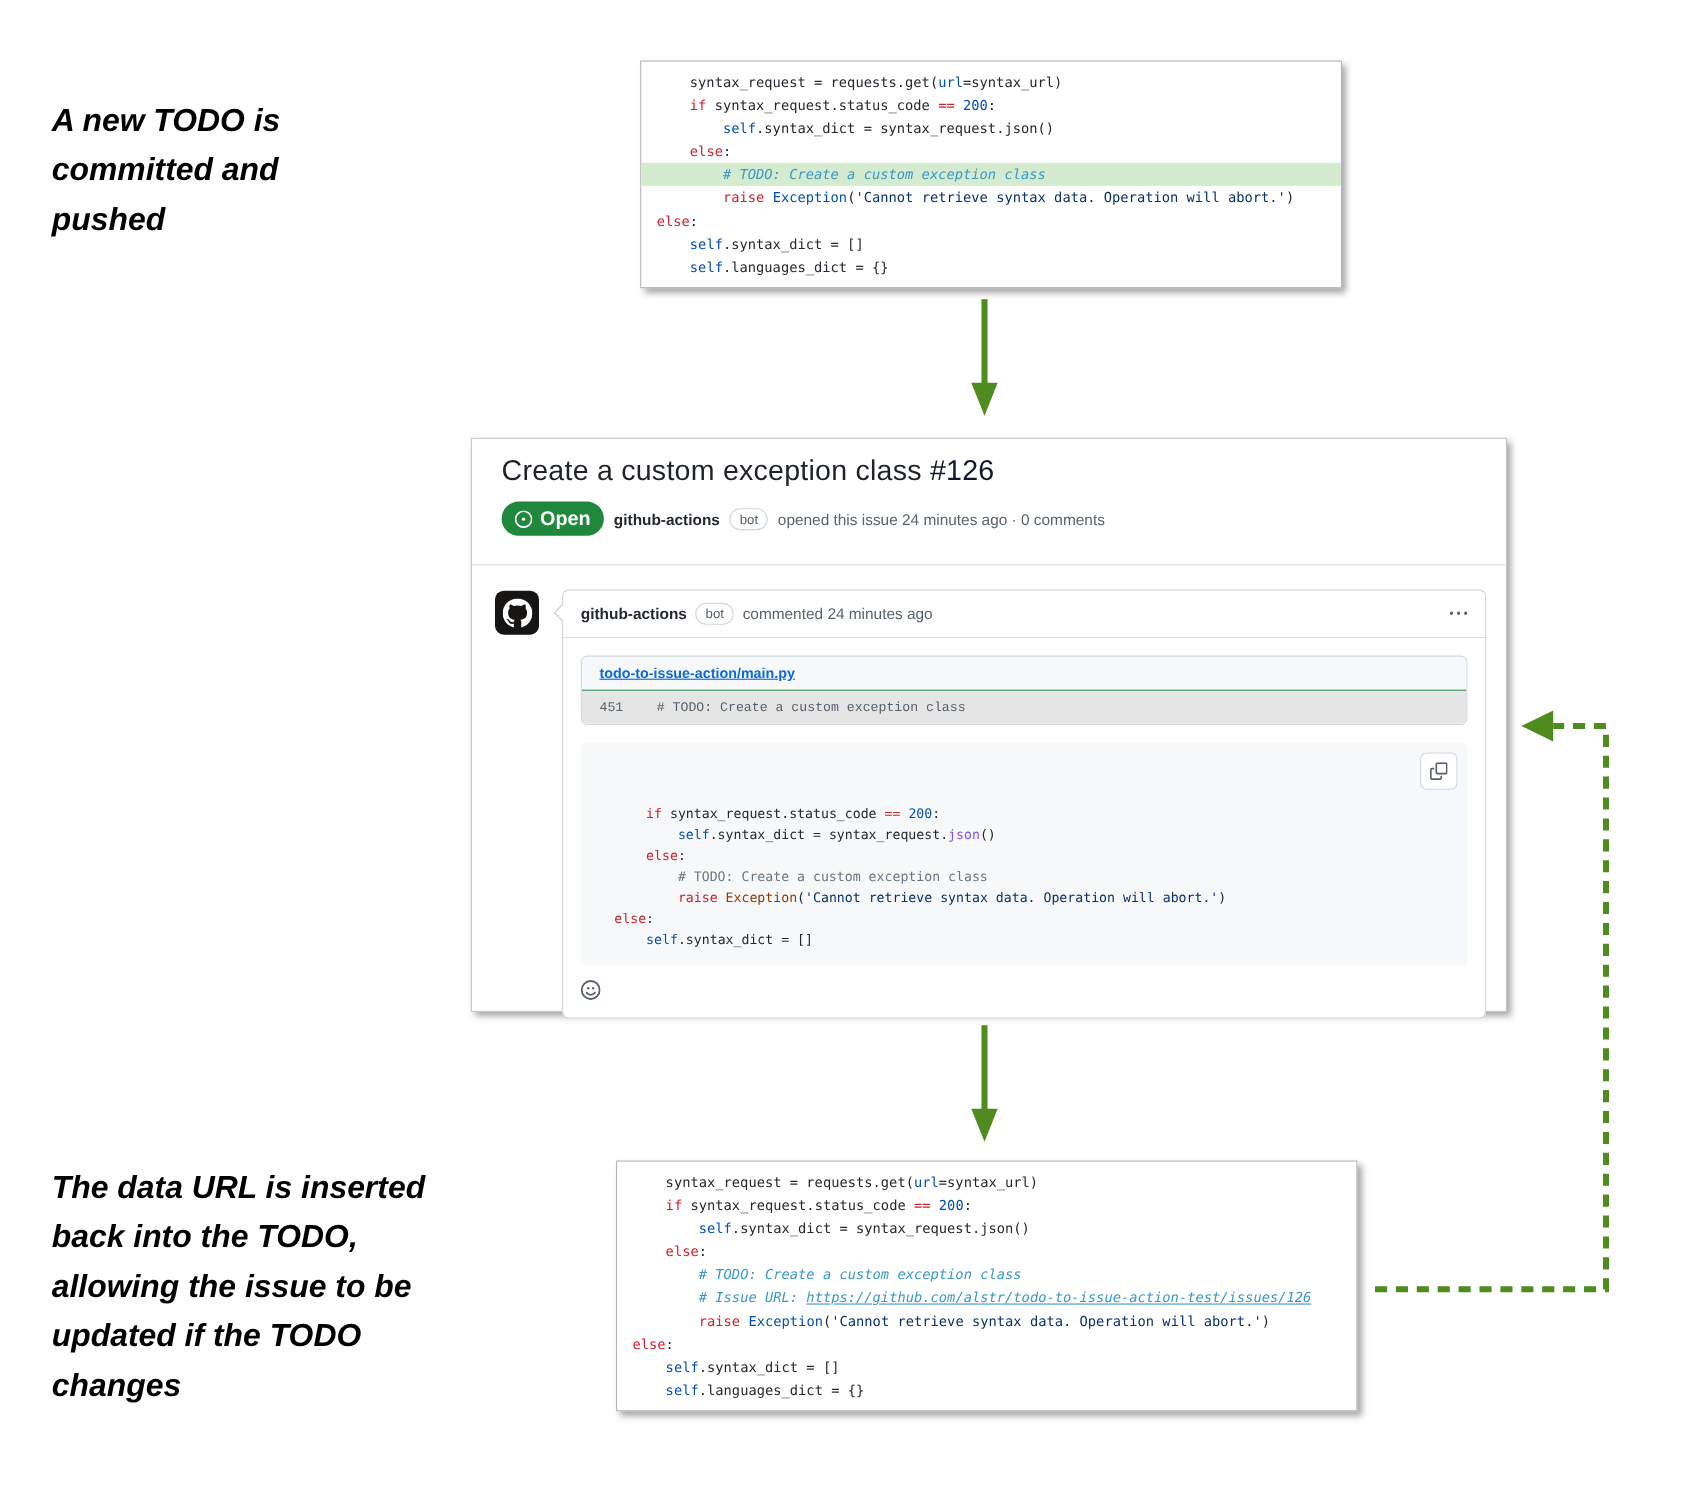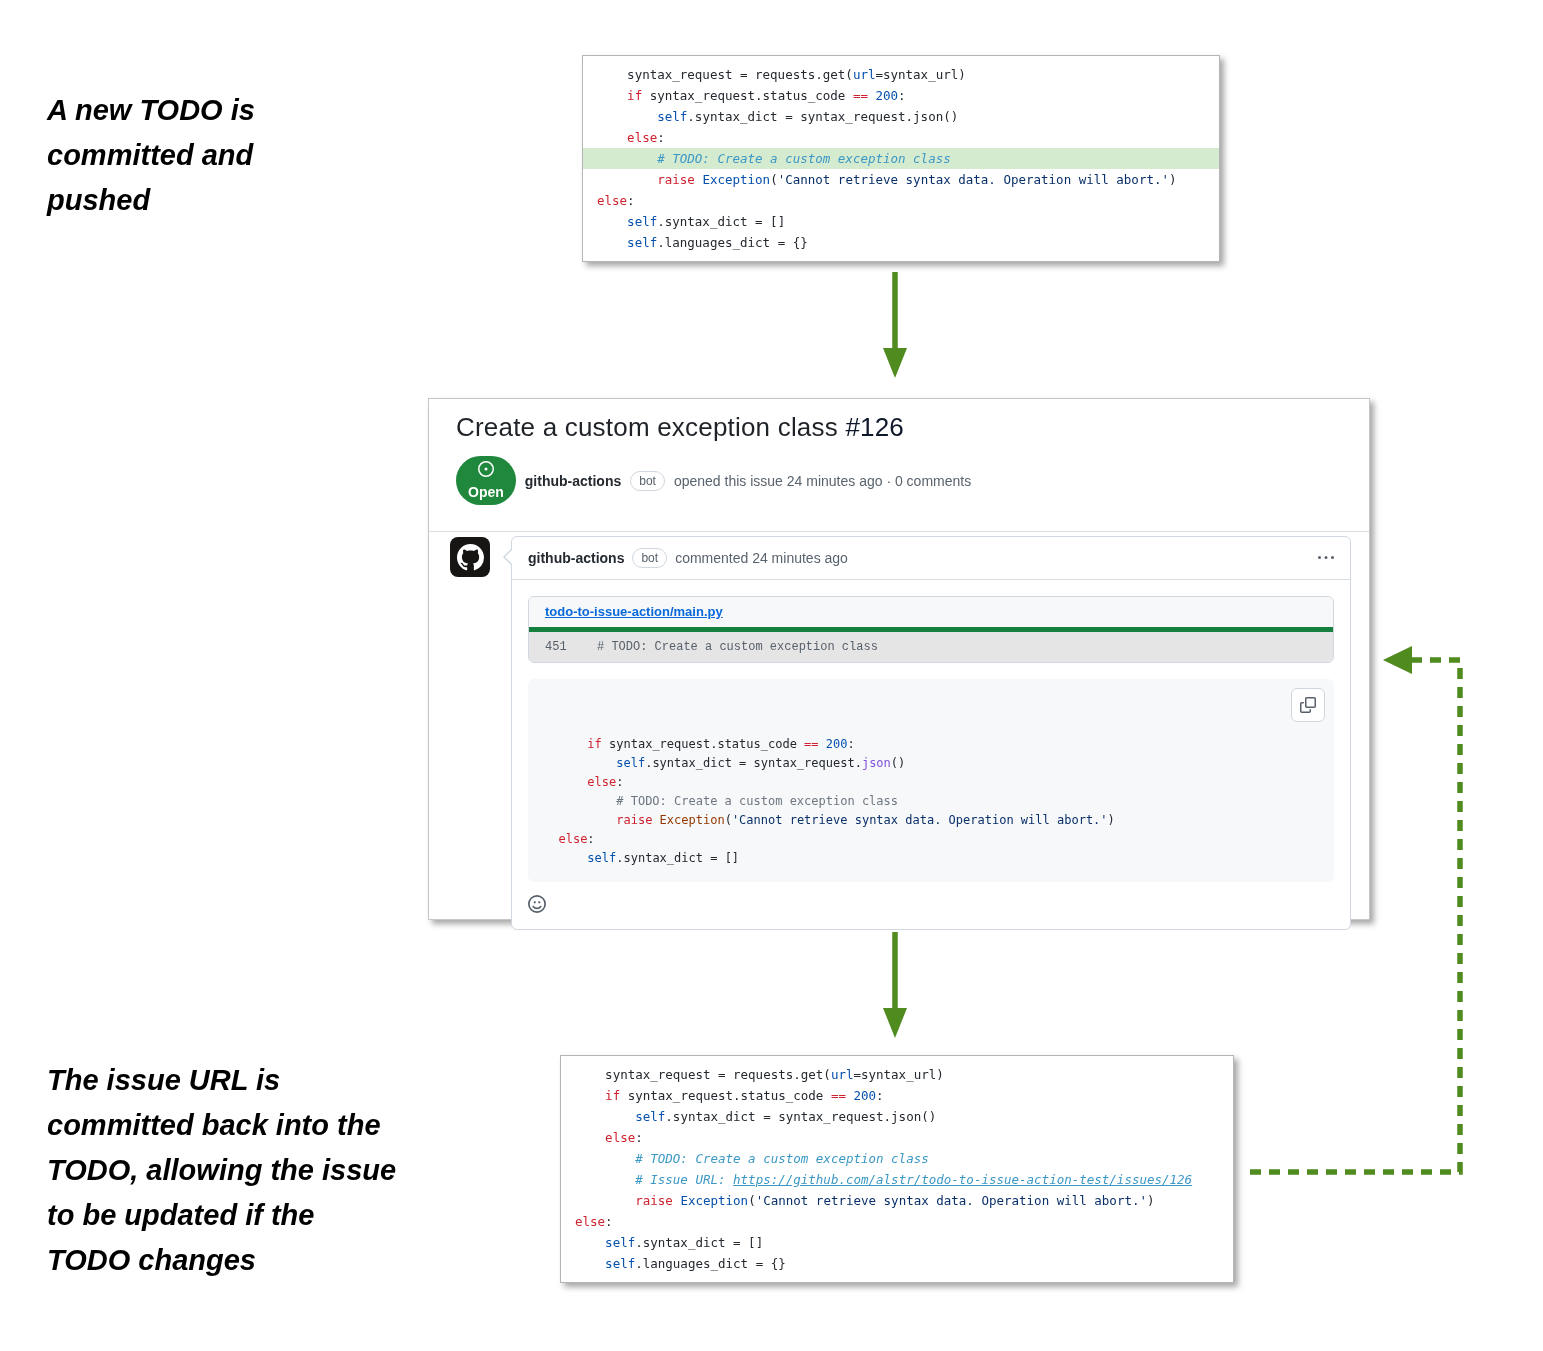--- a/index.html
+++ b/index.html
@@ -43,21 +43,21 @@
 
   
   #issue-card { left: 428px; top: 398px; width: 940px; height: 520px; border-color: #c6c6c6; }
   .issue-header { padding: 13px 27px 0; }
   .issue-title { margin: 0; font-size: 26px; font-weight: 400; color: #1f2328; letter-spacing: 0.2px; }
   .issue-number { color: #0f172a; }
   .issue-meta-row { margin-top: 13px; display: flex; align-items: center; gap: 9px; font-size: 14px; }
   .state-badge {
     display: inline-flex; align-items: center; gap: 7px;
     background: var(--open-badge, #1f883d); color: #fff; font-weight: 600;
-    font-size: 14px; padding: 5px 12px; border-radius: 999px; flex-direction: column;
+    font-size: 18px; padding: 5px 12px; border-radius: 999px;
   }
   .author { font-weight: 700; color: #24292f; cursor: pointer; font-size: 14px; }
   .bot-badge {
     border: 1px solid #d0d7de; border-radius: 999px; font-size: 12px;
     color: #57606a; padding: 0 8px; line-height: 18px; background: #fff;
   }
   .meta-text { color: #59636e; font-size: 14px; }
   .header-divider { border-bottom: 1px solid #d8dee4; margin-top: 26px; }
 
   .avatar {
@@ -79,21 +79,21 @@
     border: 8px solid transparent; border-right-color: #fff; border-left-width: 0;
   }
   .comment-header {
     display: flex; align-items: center; gap: 8px; padding: 11px 16px;
     border-bottom: 1px solid #d8dee4; border-radius: 6px 6px 0 0;
   }
   .kebab { margin-left: auto; cursor: pointer; display: flex; align-items: center; }
   .comment-body { padding: 16px; }
 
   .ref-box { border: 1px solid #d0d7de; border-radius: 6px; overflow: hidden; }
-  .ref-head { background: #f6f8fa; padding: 7px 16px 8px; border-bottom: 5px solid #15803d; }
+  .ref-head { background: #f6f8fa; padding: 7px 16px 8px; border-bottom: 1px solid #15803d; }
   .ref-file { color: var(--link-blue, #0969da); font-weight: 700; font-size: 13px; text-decoration: underline; cursor: pointer; }
   .ref-line-info { font-size: 12px; color: #24292f; margin-top: 3px; }
   .ref-sha { font-family: "DejaVu Sans Mono", monospace; text-decoration: underline; cursor: pointer; }
   .ref-code { display: flex; padding: 8px 16px; font-family: Liberation Mono, monospace; font-size: 12px; color: #57606a; background: #e5e5e5; }
   .ref-ln { width: 52px; flex: 0 0 52px; }
 
   .issue-code-block {
     position: relative; margin-top: 16px; background: #f6f8fa; border-radius: 6px;
     padding: 14px 16px; font-size: 12px;
   }
@@ -107,21 +107,21 @@
 
   
   .arrows { position: absolute; left: 0; top: 0; width: 1543px; height: 1351px; pointer-events: none; }
 </style>
 </head>
 <body>
 
 <div class="canvas">
 
   <div class="step-label" id="label1">A new TODO is committed and pushed</div>
-  <div class="step-label" id="label3">The issue URL is committed back into the TODO, allowing the issue to be updated if the TODO changes</div>
+  <div class="step-label" id="label3">The data URL is inserted back into the TODO, allowing the issue to be updated if the TODO changes</div>
 
   <div class="shadow-box code-box screenshot-code" id="top-code"><div class="code-line"><span class="tk-p">    syntax_request = requests.get(</span><span class="tk-num">url</span><span class="tk-p">=syntax_url)</span></div><div class="code-line"><span class="tk-p">    </span><span class="tk-kw">if</span><span class="tk-p"> syntax_request.status_code </span><span class="tk-kw">==</span><span class="tk-p"> </span><span class="tk-num">200</span><span class="tk-p">:</span></div><div class="code-line"><span class="tk-p">        </span><span class="tk-slf">self</span><span class="tk-p">.syntax_dict = syntax_request.json()</span></div><div class="code-line"><span class="tk-p">    </span><span class="tk-kw">else</span><span class="tk-p">:</span></div><div class="code-line hl"><span class="tk-p">        </span><span class="tk-todo"># TODO: Create a custom exception class</span></div><div class="code-line"><span class="tk-p">        </span><span class="tk-kw">raise</span><span class="tk-p"> </span><span class="tk-exc">Exception</span><span class="tk-p">(</span><span class="tk-str">'Cannot retrieve syntax data. Operation will abort.'</span><span class="tk-p">)</span></div><div class="code-line"><span class="tk-kw">else</span><span class="tk-p">:</span></div><div class="code-line"><span class="tk-p">    </span><span class="tk-slf">self</span><span class="tk-p">.syntax_dict = []</span></div><div class="code-line"><span class="tk-p">    </span><span class="tk-slf">self</span><span class="tk-p">.languages_dict = {}</span></div></div>
 
   <div class="shadow-box" id="issue-card">
     <div class="issue-header">
       <h1 class="issue-title">
         <span>Create a custom exception class</span>
         <span class="issue-number">#126</span>
       </h1>
       <div class="issue-meta-row">

